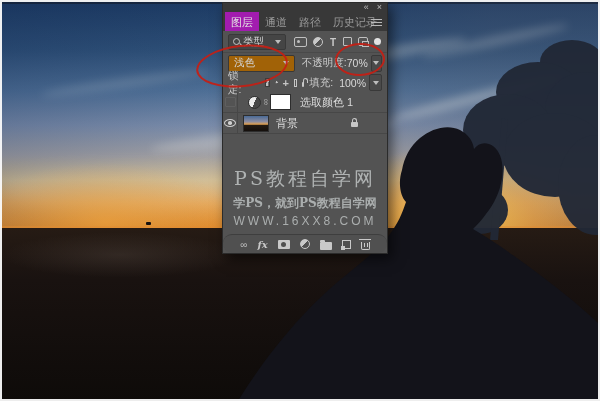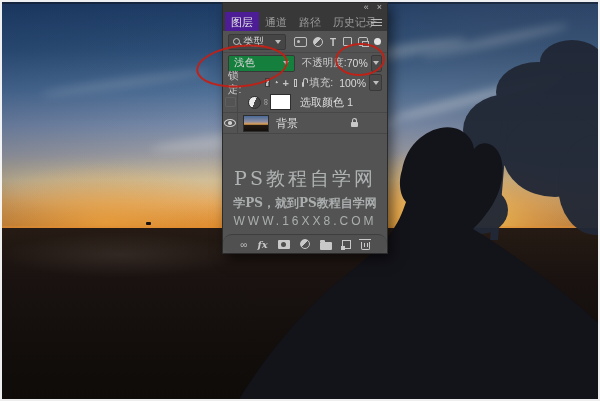--- a/index.html
+++ b/index.html
@@ -33,33 +33,33 @@
   .sil { position:absolute; inset:0; }
 
   
   .panel { position:absolute; left:222px; top:2px; width:166px; height:252px; z-index:3;
     background:#535353; border:1px solid #2b2b2b; box-shadow:4px 5px 12px rgba(0,0,0,0.55);
     display:flex; flex-direction:column; color:#d6d6d6; font-size:11px; }
   .p-winctl { height:9px; background:#383838; display:flex; justify-content:flex-end; align-items:center; gap:8px; padding:0 5px; }
   .p-winctl span { color:#bdbdbd; font-size:9px; line-height:7px; cursor:default; }
   .p-tabs { height:19px; background:#383838; display:flex; align-items:stretch; padding-left:2px; position:relative; }
   .tab { padding:3px 6px 0 6px; color:#999999; font-size:11px; white-space:nowrap; }
-  .tab.active { background:#4c1d95; color:#e3e3e3; }
+  .tab.active { background:#a21caf; color:#e3e3e3; }
   .menu-icon { position:absolute; right:4px; top:5px; width:12px; }
   .menu-icon i { display:block; width:11px; height:1.5px; background:#b9b9b9; margin:1.6px 0; }
 
   .p-row { display:flex; align-items:center; padding:0 5px; }
   .row-filter { height:22px; border-bottom:1px solid #494949; }
   .searchbox { width:58px; height:16px; background:#454545; border:1px solid #393939; border-radius:2px;
     display:flex; align-items:center; padding:0 4px; gap:3px; font-size:10.5px; color:#cfcfcf; }
   .sb-label { flex:1; }
   .filter-icons { flex:1; display:flex; align-items:center; justify-content:space-between; margin:0 1px 0 8px; }
 
   .row-blend { height:20px; }
-  .combo { width:77px; height:17px; background:#15803d; border:1px solid #383838; border-radius:2px;
+  .combo { width:77px; height:17px; background:#a16207; border:1px solid #383838; border-radius:2px;
     display:flex; align-items:center; padding:0 5px; font-size:10.5px; color:#d2d2d2; }
   .combo .cmb-label { flex:1; }
   .lbl { font-size:10.5px; color:#cbcbcb; margin-left:7px; white-space:nowrap; }
   .val { font-size:10.5px; color:#d8d8d8; margin-left:auto; }
   .chevbtn { width:13px; height:17px; margin-left:3px; background:#4a4a4a; border:1px solid #393939; border-radius:2px;
     display:flex; align-items:center; justify-content:center; }
 
   .row-lock { height:19px; gap:5px; }
   .lock-label { font-size:10.5px; color:#cbcbcb; margin-right:19px; }
   .fill-group { margin-left:auto; display:flex; align-items:center; }

